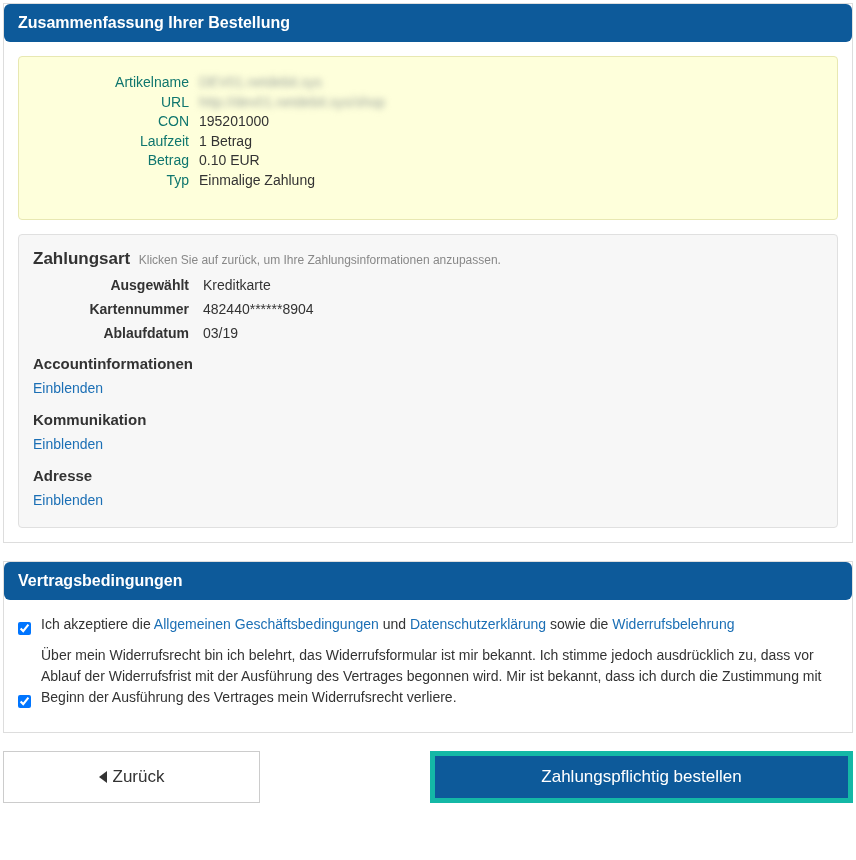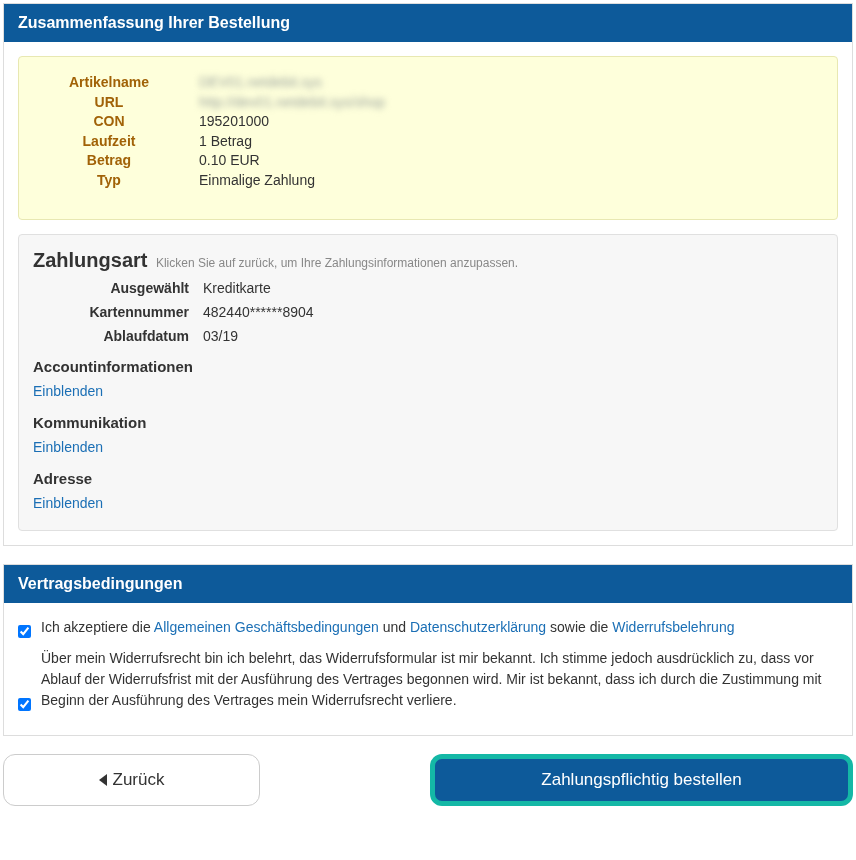--- a/index.html
+++ b/index.html
@@ -19,42 +19,43 @@
       margin-bottom: 18px;
       background: #fff;
     }
     .panel-header {
       background: #0b5394;
       background: #0d5a9a;
       color: #fff;
       padding: 10px 14px;
       font-weight: 600;
       font-size: 16px;
+      border-radius: 6px;
     }
     .panel-body {
       padding: 14px;
     }
     .yellow-box {
       background: #feffdb;
       border: 1px solid #e8e8b2;
       border-radius: 4px;
       padding: 16px 10px 28px;
       margin-bottom: 14px;
     }
     .kv-row {
       display: flex;
       align-items: baseline;
       line-height: 1.4;
       font-size: 14px;
     }
     .kv-label {
       width: 170px;
-      text-align: center;
-      font-weight: 700;
-      color: #a16207;
+      text-align: right;
+      font-weight: 400;
+      color: #0f766e;
       padding-right: 10px;
     }
     .kv-value {
       color: #333;
     }
     .kv-value.blurred {
       color: #9ea5a0;
       filter: blur(3px);
       user-select: none;
     }
@@ -67,21 +68,21 @@
     .section-title {
       font-weight: 700;
       font-size: 15px;
       color: #333;
       margin-bottom: 4px;
       margin-top: 14px;
     }
     .section-title.first {
       margin-top: 0;
       display: inline;
-      font-size: 20px;
+      font-size: 17px;
     }
     .hint {
       font-size: 12px;
       color: #888;
       margin-left: 4px;
     }
     .toggle-link {
       color: #1b6fb5;
       font-size: 14px;
       cursor: pointer;
@@ -108,21 +109,21 @@
       color: #1b6fb5;
       text-decoration: none;
     }
     .button-row {
       display: flex;
       gap: 170px;
       justify-content: space-between;
       margin-top: 4px;
     }
     .btn {
-      border-radius: 12px;
+      border-radius: 0;
       font-size: 17px;
       padding: 11px 12px;
       cursor: pointer;
       text-align: center;
     }
     .btn-back {
       width: 257px;
       background: #fff;
       border: 1px solid #ccc;
       color: #333;

